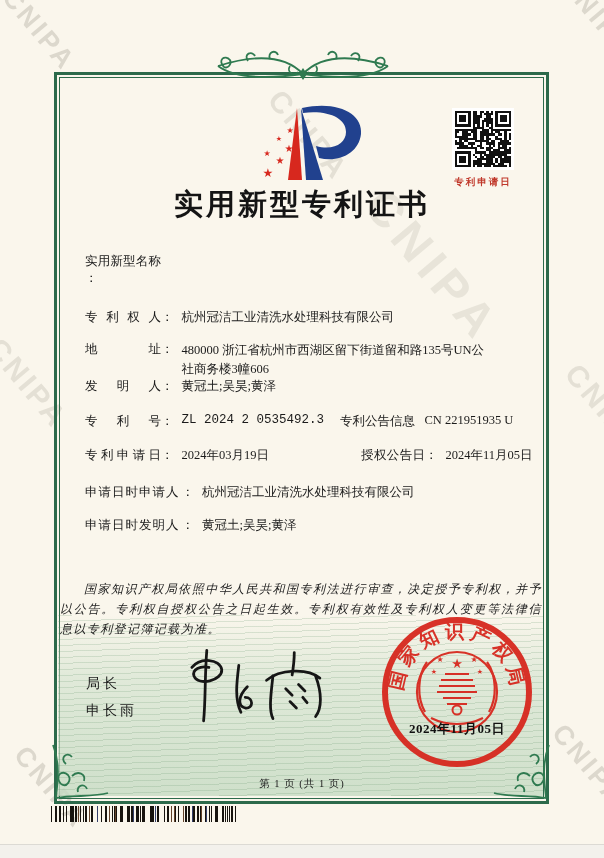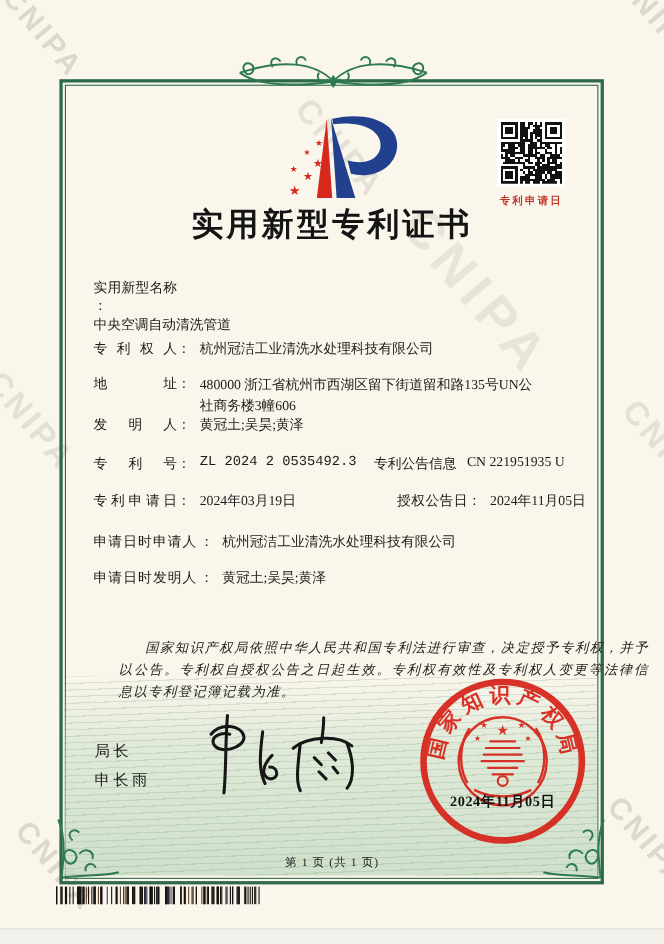--- a/index.html
+++ b/index.html
@@ -30,21 +30,21 @@
          letter-spacing:3px;color:#141414;}
   .row{position:absolute;left:85px;font-size:12.5px;display:flex;align-items:flex-start;white-space:nowrap;}
   .row .val{white-space:normal;}
   .lbl{display:inline-block;width:76px;text-align:justify;text-align-last:justify;}
   .lbl7{letter-spacing:1px;margin-right:2px;}
   .colon{margin-right:8px;}
   .rcol{left:340px;}
   .rcol .lbl{width:64px;}
   .addr .val{width:308px;line-height:19px;}
   .legal{position:absolute;left:60px;top:579px;width:482px;font-size:12px;line-height:20px;
-         text-align:justify;text-indent:2em;letter-spacing:1.4px;font-style:italic;color:#222;margin-left:48px;}
+         text-align:justify;text-indent:2em;letter-spacing:1.4px;font-style:italic;color:#222;}
   .director{position:absolute;left:86px;top:670px;font-size:14px;letter-spacing:3px;line-height:27px;}
   .sig{position:absolute;left:183px;top:644px;width:150px;height:80px;}
   .seal{position:absolute;left:377px;top:612px;width:160px;height:160px;opacity:.95;}
   .sealdate{position:absolute;left:387px;top:720px;width:140px;text-align:center;font-size:13px;
             font-weight:bold;color:#111;letter-spacing:.5px;z-index:4;}
   .footer{position:absolute;left:0;width:604px;top:777px;text-align:center;font-size:10.5px;letter-spacing:1px;}
   .flourish{position:absolute;width:60px;height:62px;z-index:4;}
   .flourish.left{left:50px;top:740px;}
   .flourish.right{left:492px;top:740px;transform:scaleX(-1);}
   .ornament{position:absolute;left:208px;top:46px;width:190px;height:46px;z-index:2;}
@@ -516,21 +516,20 @@
           <rect x="24" y="24" width="1" height="1" fill="#111"></rect>
         </svg>
       <div class="qrcap">专利申请日</div>
     </div>
 
     <div class="title">实用新型专利证书</div>
 
     <div class="row" style="top:253px;flex-direction:column;">
       <span class="lbl">实用新型名称</span>
         <span class="colon">：</span>
-      <span class="val">中央空调自动清洗管道</span>
     </div>
     <div class="row" style="top:309px;">
       <span class="lbl">专利权人</span>
         <span class="colon">：</span>
       <span class="val">杭州冠洁工业清洗水处理科技有限公司</span>
     </div>
     <div class="row addr" style="top:341px;">
       <span class="lbl">地址</span>
         <span class="colon">：</span>
       <span class="val">480000 浙江省杭州市西湖区留下街道留和路135号UN公社商务楼3幢606</span>

